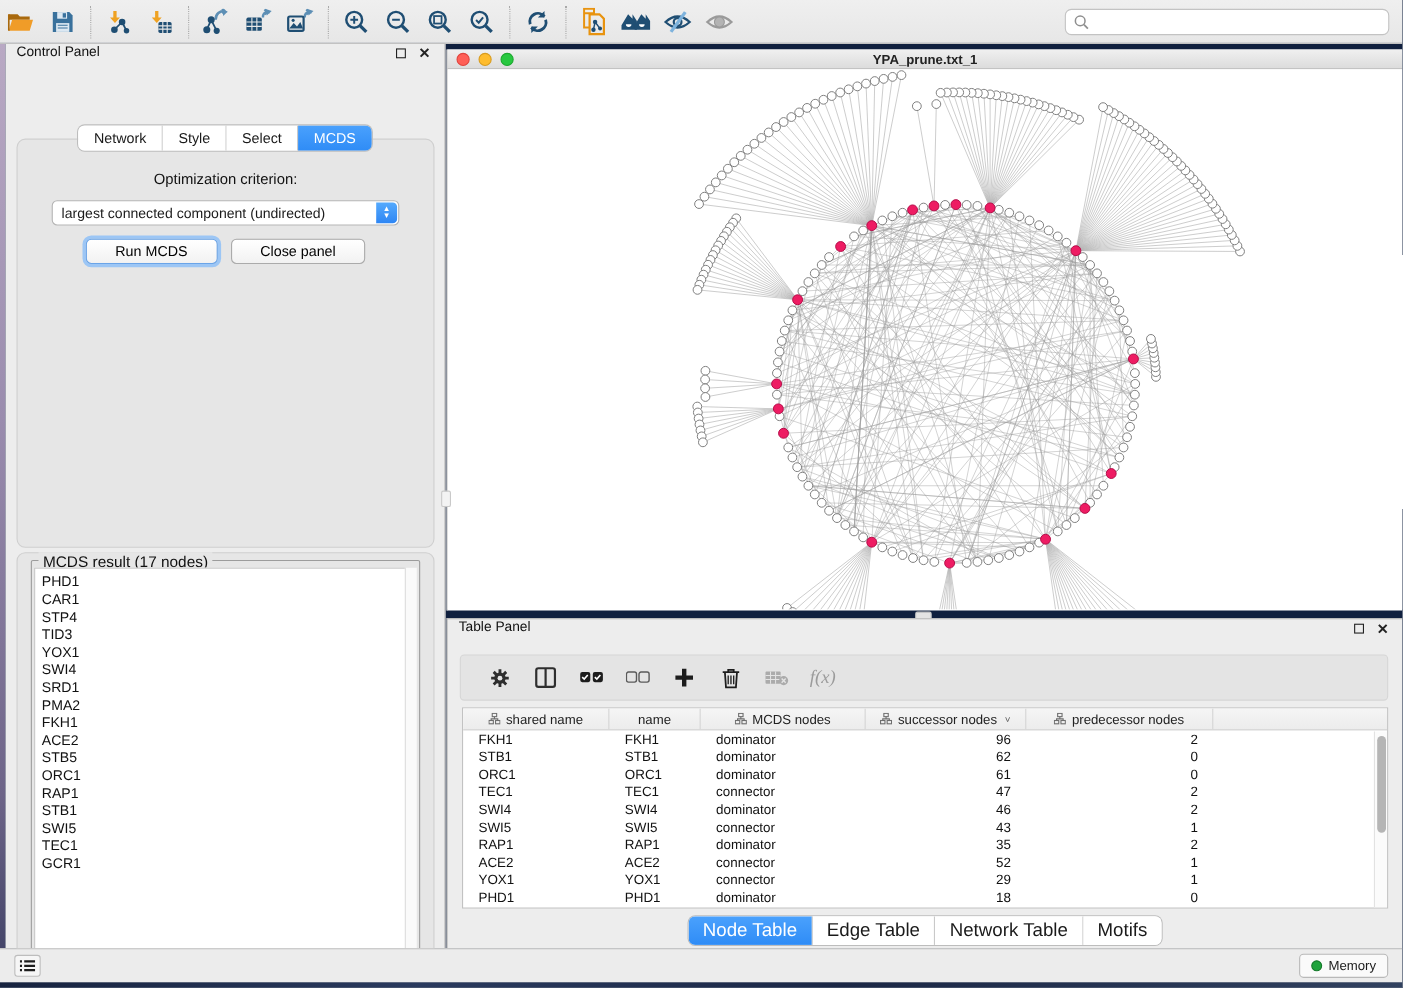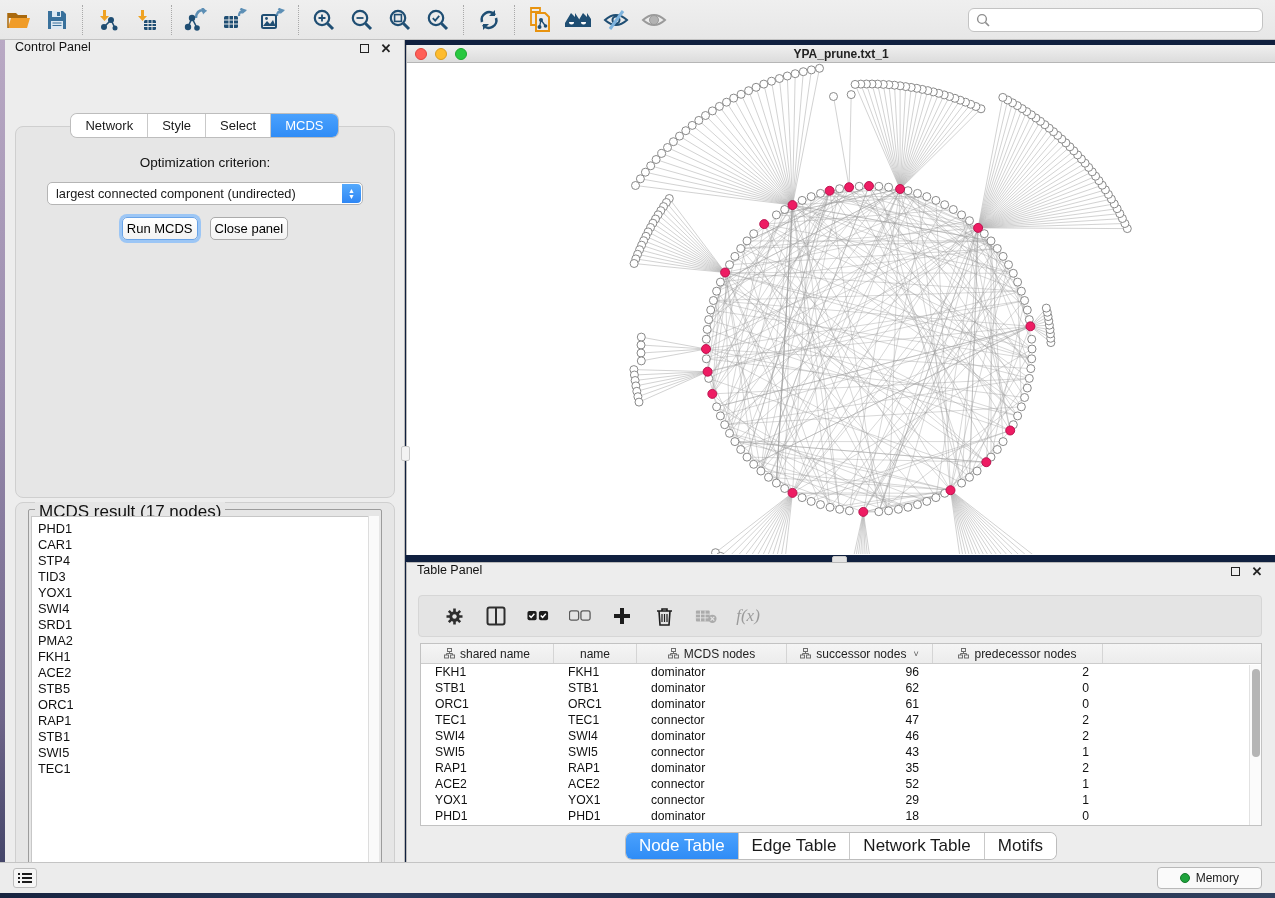--- a/index.html
+++ b/index.html
@@ -46,26 +46,26 @@
 
   .opt-label { text-align:center; margin-top:28px; font-size:13.5px; color:#111; }
   .select-ctl { margin:12px auto 0; width:316px; height:23px; background:#fff; border:1px solid #b5b5b5;
     border-radius:5px; display:flex; align-items:center; position:relative; cursor:default; }
   .select-ctl .val { flex:1; padding:0 8px; font-size:12.8px; white-space:nowrap; }
   .select-arrows { position:absolute; right:1px; top:1px; bottom:1px; width:19px; border-radius:0 4px 4px 0;
     background:linear-gradient(180deg,#55aafd,#2e86f4); color:#fff; display:flex; flex-direction:column;
     align-items:center; justify-content:center; font-size:7px; line-height:6px; }
   .btn-row { display:flex; justify-content:center; gap:12px; margin-top:12px; }
   .push-btn { background:linear-gradient(180deg,#ffffff,#f2f2f2); border:1px solid #ababab; border-radius:5px;
-    padding:3px 4px; font-size:13px; cursor:default; }
+    padding:3px 26px; font-size:13px; cursor:default; }
   .push-btn.focused { box-shadow:0 0 0 3px #9cc6f5; border-color:#6aa4e8; }
 
   .result-fieldset { position:absolute; left:12px; right:12px; top:6px; bottom:8px;
     border:1px solid #9c9c9c; border-radius:2px; }
-  .result-legend { position:absolute; top:-8px; left:6px; background:#e6e6e6; padding:0 4px; font-size:17px; color:#111; }
+  .result-legend { position:absolute; top:-8px; left:6px; background:#e6e6e6; padding:0 4px; font-size:14px; color:#111; }
   .result-list { position:absolute; left:2px; right:2px; top:6px; bottom:2px; background:#fff;
     border:1px solid #c7c7c7; overflow:hidden; padding:4px 0 0 6px; }
   .result-item { font-size:12.8px; line-height:16px; color:#111; }
   .result-scroll { position:absolute; right:2px; top:6px; bottom:2px; width:11px; background:#fafafa; border-left:1px solid #ddd; }
 
   
   .net-window { position:absolute; left:406px; top:45px; width:869px; height:510px; background:#fff;
     border-left:1px solid #b9b9b9; }
   .net-titlebar { height:18px; background:linear-gradient(180deg,#f0f0f0,#dcdcdc); border-bottom:1px solid #b6b6b6;
     position:relative; display:flex; align-items:center; justify-content:center; }
@@ -108,21 +108,21 @@
   .btab { padding:3px 13px; font-size:17px; background:#fff; border-right:1px solid #c9c9c9; cursor:default; }
   .btab:last-child { border-right:none; }
   .btab.sel { background:linear-gradient(180deg,#4aa1fd,#2f8cf6); color:#fff; }
 
   
   .status-bar { position:absolute; left:0; bottom:5px; width:1275px; height:31px; background:#ececec;
     border-top:1px solid #c4c4c4; }
   .statuslist-btn { position:absolute; left:13px; top:5px; width:24px; height:20px; background:#f6f6f6;
     border:1px solid #bdbdbd; border-radius:3px; display:flex; align-items:center; justify-content:center; }
   .memory-btn { position:absolute; right:13px; top:4px; height:22px; background:#fafafa; border:1px solid #b9b9b9;
-    border-radius:4px; display:flex; align-items:center; gap:6px; padding:0 22px; font-size:12px; }
+    border-radius:4px; display:flex; align-items:center; gap:6px; padding:0 10px; font-size:12px; }
   .mem-dot { width:10px; height:10px; border-radius:50%; background:#1fa33c; border:1px solid #157a2b; }
 </style>
 </head>
 <body>
 
 <div class="screen">
   <div class="wall-left"></div>
   <div class="wall-bottom"></div>
 
   <div class="toolbar">
@@ -310,20 +310,21 @@
             <div class="result-item">SRD1</div>
             <div class="result-item">PMA2</div>
             <div class="result-item">FKH1</div>
             <div class="result-item">ACE2</div>
             <div class="result-item">STB5</div>
             <div class="result-item">ORC1</div>
             <div class="result-item">RAP1</div>
             <div class="result-item">STB1</div>
             <div class="result-item">SWI5</div>
             <div class="result-item">TEC1</div>
+            <div class="result-item">GCR1</div>
           </div>
         <div class="result-scroll"></div>
       </div>
     </div>
   </div>
 
   <div class="net-window">
     <div class="net-titlebar">
       <span class="tl red"></span>
       <span class="tl yellow"></span>

